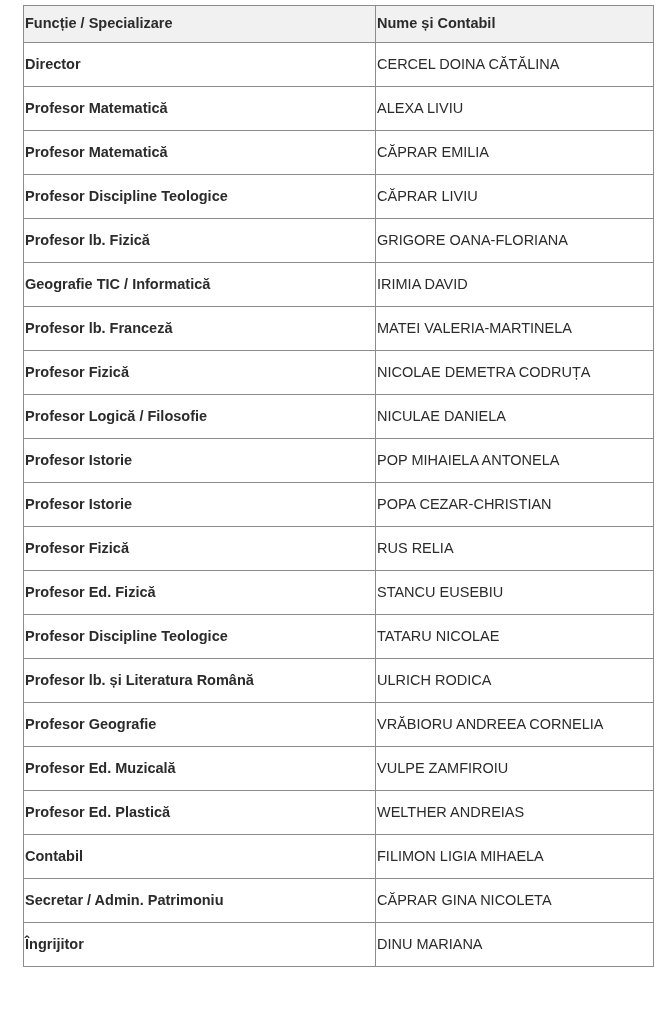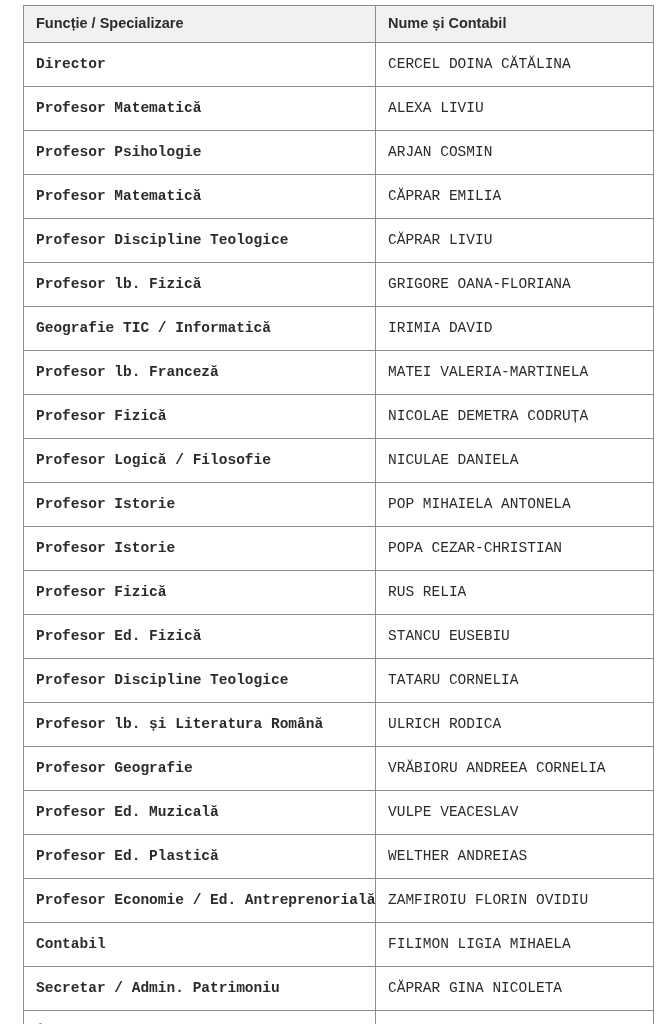--- a/index.html
+++ b/index.html
@@ -28,38 +28,37 @@
     position: absolute;
     left: 23px;
     top: 5px;
     width: 630px;
     border-collapse: collapse;
     table-layout: fixed;
   }
   table.staff-table th,
   table.staff-table td {
     border: 1px solid var(--border-color);
-    padding: 0 12px;
+    padding: 0 1px;
     vertical-align: middle;
     text-align: left;
     color: var(--text-color);
     font-size: 14.5px;
     line-height: 1.2;
     overflow: hidden;
     white-space: nowrap;
   }
   table.staff-table th {
     height: 37px;
     background: var(--header-bg);
     font-weight: 700;
   }
   table.staff-table td {
     height: 44px;
     background: var(--row-bg);
-    font-family: Liberation Mono, monospace;
   }
   table.staff-table col.col-functie { width: 352px; }
   table.staff-table col.col-nume { width: 278px; }
   td.functie-cell { font-weight: 700; }
   td.nume-cell { font-weight: 400; }
 </style>
 </head>
 <body>
 
 <div class="page">
@@ -75,24 +74,20 @@
       </tr>
     </thead>
     <tbody>
         <tr>
           <td class="functie-cell">Director</td>
           <td class="nume-cell">CERCEL DOINA CĂTĂLINA</td>
         </tr>
         <tr>
           <td class="functie-cell">Profesor Matematică</td>
           <td class="nume-cell">ALEXA LIVIU</td>
-        </tr>
-        <tr>
-          <td class="functie-cell">Profesor Psihologie</td>
-          <td class="nume-cell">ARJAN COSMIN</td>
         </tr>
         <tr>
           <td class="functie-cell">Profesor Matematică</td>
           <td class="nume-cell">CĂPRAR EMILIA</td>
         </tr>
         <tr>
           <td class="functie-cell">Profesor Discipline Teologice</td>
           <td class="nume-cell">CĂPRAR LIVIU</td>
         </tr>
         <tr>
@@ -126,41 +121,37 @@
         <tr>
           <td class="functie-cell">Profesor Fizică</td>
           <td class="nume-cell">RUS RELIA</td>
         </tr>
         <tr>
           <td class="functie-cell">Profesor Ed. Fizică</td>
           <td class="nume-cell">STANCU EUSEBIU</td>
         </tr>
         <tr>
           <td class="functie-cell">Profesor Discipline Teologice</td>
-          <td class="nume-cell">TATARU CORNELIA</td>
+          <td class="nume-cell">TATARU NICOLAE</td>
         </tr>
         <tr>
           <td class="functie-cell">Profesor lb. și Literatura Română</td>
           <td class="nume-cell">ULRICH RODICA</td>
         </tr>
         <tr>
           <td class="functie-cell">Profesor Geografie</td>
           <td class="nume-cell">VRĂBIORU ANDREEA CORNELIA</td>
         </tr>
         <tr>
           <td class="functie-cell">Profesor Ed. Muzicală</td>
-          <td class="nume-cell">VULPE VEACESLAV</td>
+          <td class="nume-cell">VULPE ZAMFIROIU</td>
         </tr>
         <tr>
           <td class="functie-cell">Profesor Ed. Plastică</td>
           <td class="nume-cell">WELTHER ANDREIAS</td>
-        </tr>
-        <tr>
-          <td class="functie-cell">Profesor Economie / Ed. Antreprenorială</td>
-          <td class="nume-cell">ZAMFIROIU FLORIN OVIDIU</td>
         </tr>
         <tr>
           <td class="functie-cell">Contabil</td>
           <td class="nume-cell">FILIMON LIGIA MIHAELA</td>
         </tr>
         <tr>
           <td class="functie-cell">Secretar / Admin. Patrimoniu</td>
           <td class="nume-cell">CĂPRAR GINA NICOLETA</td>
         </tr>
         <tr>

